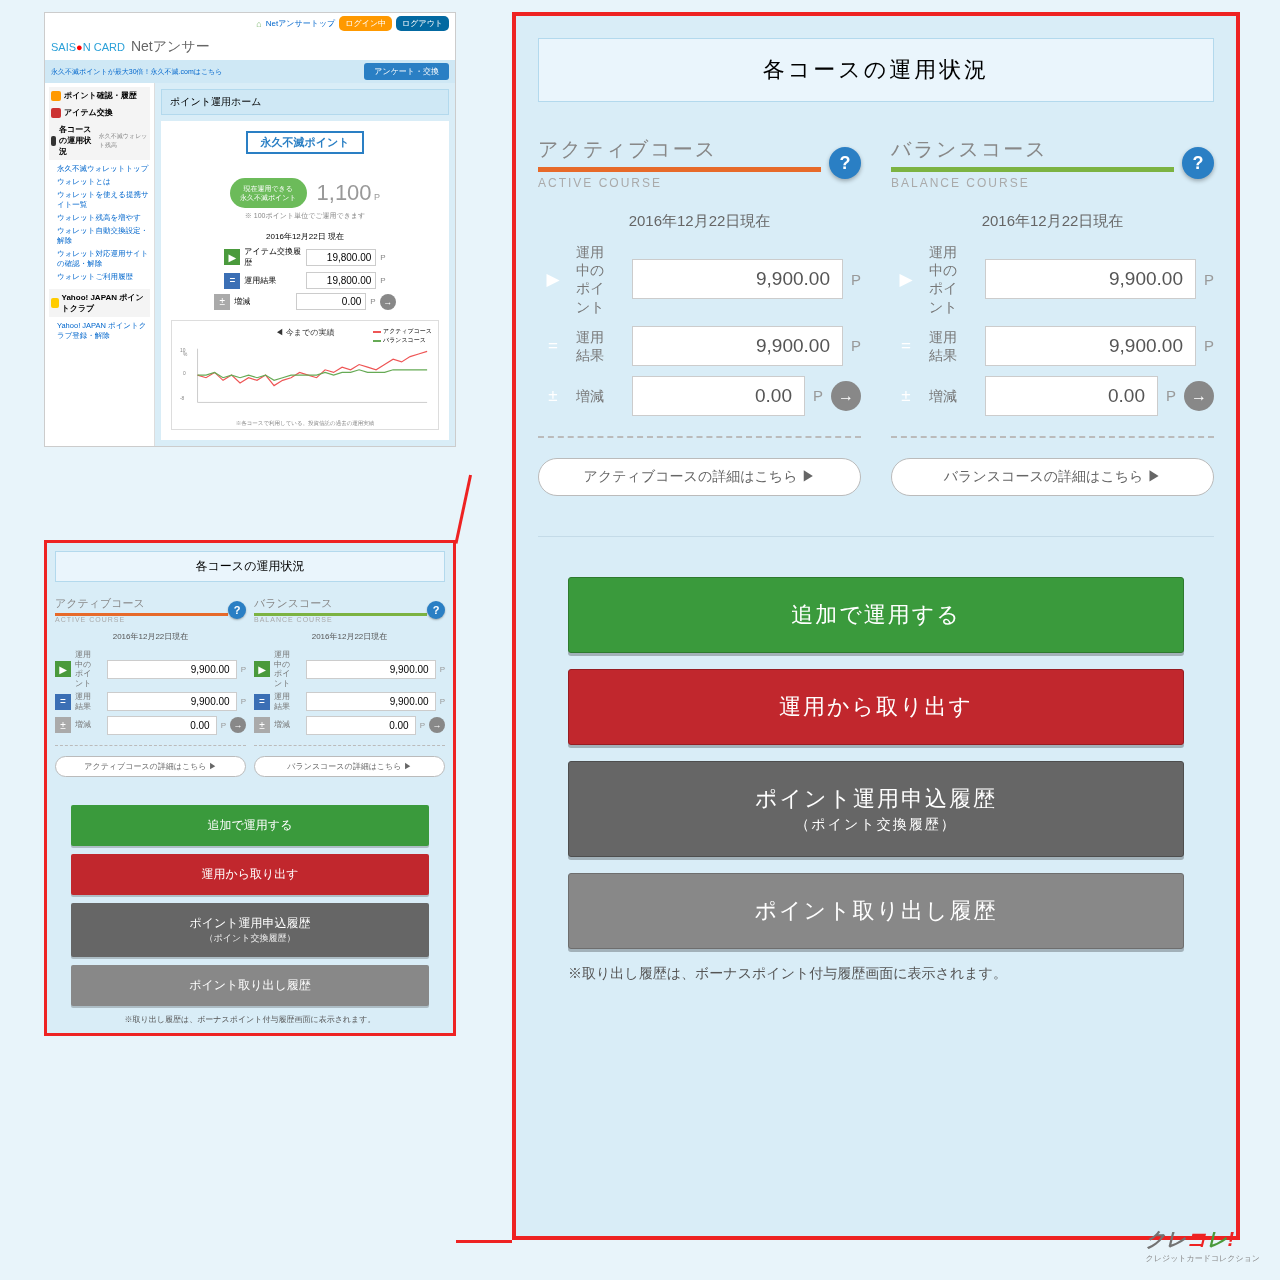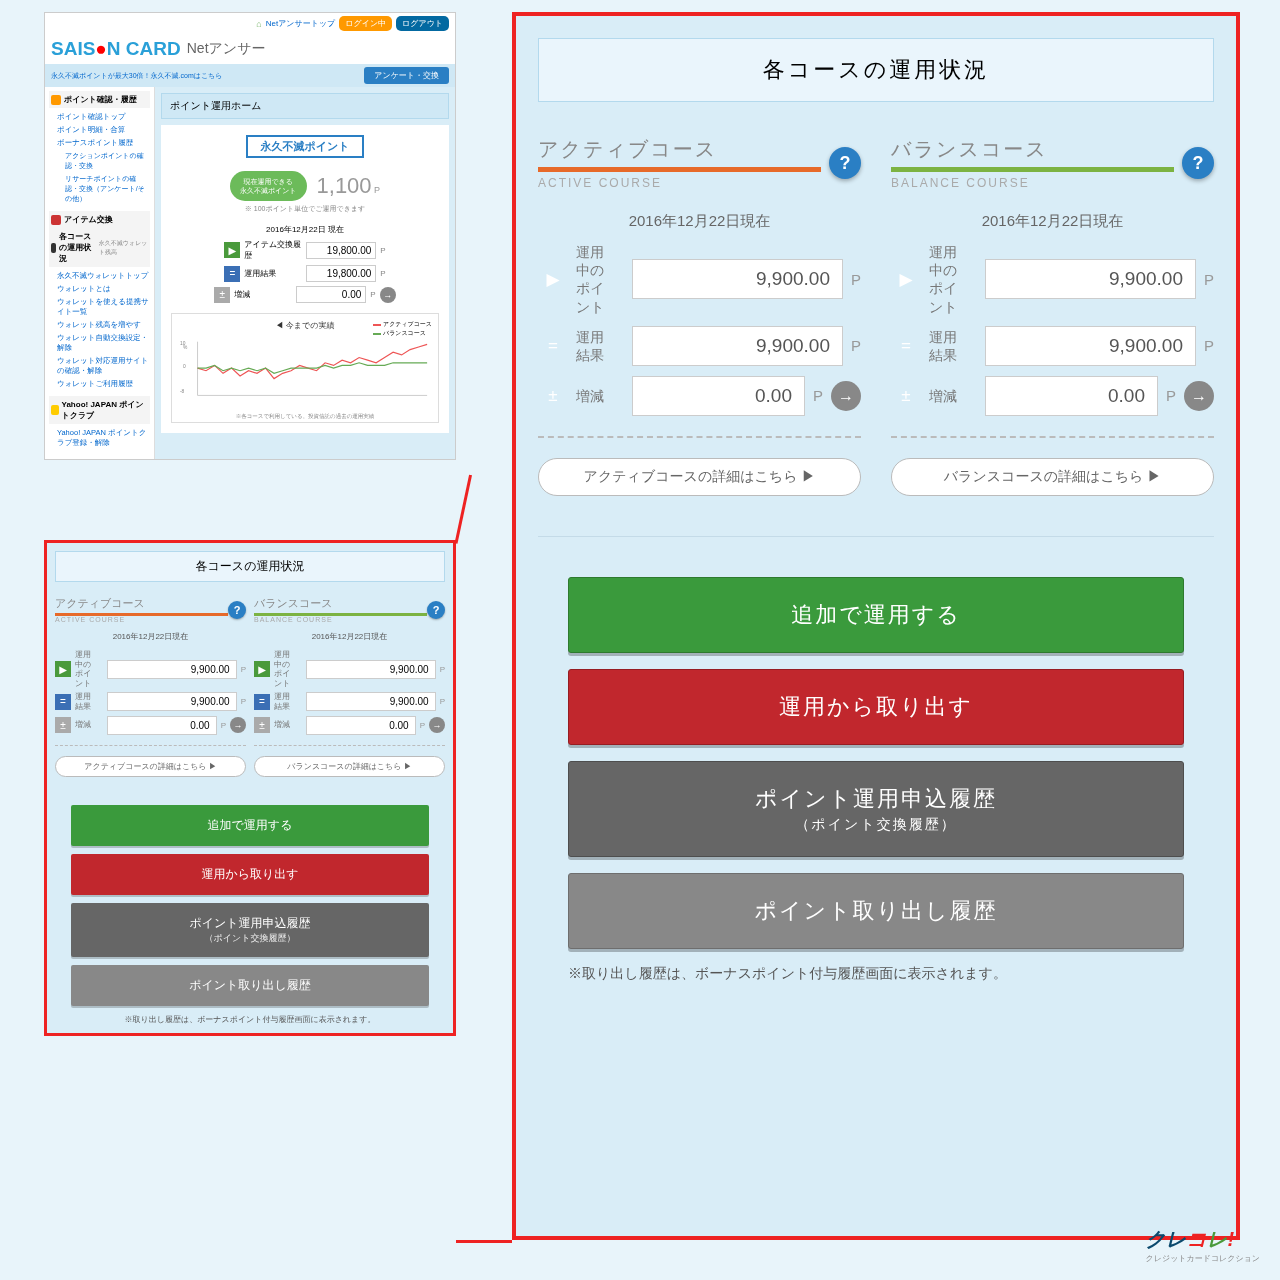--- a/index.html
+++ b/index.html
@@ -7,41 +7,41 @@
 a{color:#06c;cursor:pointer}
 
 
 .leftshot{position:absolute;left:44px;top:12px;width:412px;background:#fff;border:1px solid #ccc;font-size:9px}
 .topbar{display:flex;justify-content:flex-end;gap:4px;padding:3px 6px;align-items:center}
 .topbar a{color:#06c;font-size:8px}
 .pill{padding:2px 6px;border-radius:5px;color:#fff;font-size:8px}
 .pill.o{background:#f90}
 .pill.g{background:#0369a1}
 .logo-row{display:flex;align-items:center;padding:4px 6px;gap:6px}
-.logo{color:#2aa0d8;font-weight:bold;font-size:19px}
+.logo{color:#2aa0d8;font-weight:normal;font-size:11px}
 .logo .dot{color:#f00}
 .logo-sub{font-size:14px;color:#666}
 .subbar{background:#cfe8f5;display:flex;justify-content:space-between;align-items:center;padding:3px 6px}
 .blue-btn{background:#2a7fc4;color:#fff;padding:3px 10px;border-radius:3px;font-size:8px}
 .content-row{display:flex}
 .sidebar{width:110px;border-right:1px solid #ddd;padding:4px}
 .side-hd{font-size:8px;font-weight:bold;padding:3px 2px;background:#f4f4f4;display:flex;align-items:center;gap:3px}
 .side-ico{width:10px;height:10px;display:inline-block;border-radius:2px}
 .side-list{list-style:none;padding:2px 0 6px 8px}
 .side-list li{padding:1.5px 0;font-size:7.5px}
 .side-list li a{color:#06c}
 .side-list li.red a{color:#c00;font-weight:bold}
 .side-list li.sub{padding-left:8px;font-size:7px}
 
 .mainp{flex:1;background:#d9edf7;padding:6px}
 .b-title{background:#cfe8f5;padding:5px 8px;font-size:10px;border:1px solid #b3d9ed}
 .hero{background:#fff;margin-top:6px;padding:10px;text-align:center}
 .hero-bx{border:2px solid #2a7fc4;display:inline-block;padding:2px 12px;color:#2a7fc4;font-weight:bold;font-size:11px}
 .hero-big{color:#2a7fc4;font-weight:bold;font-size:22px;margin-top:4px;letter-spacing:2px}
-.pt-row{display:flex;align-items:center;justify-content:center;gap:10px;margin-top:13px}
+.pt-row{display:flex;align-items:center;justify-content:center;gap:10px;margin-top:24px}
 .pt-badge{background:#6cbb5a;color:#fff;border-radius:20px;padding:6px 10px;font-size:7px;text-align:center;line-height:1.3}
 .pt-num{font-size:22px;color:#999;font-weight:300}
 .pt-note{font-size:7px;color:#888;margin-top:3px}
 .date-line{font-size:8px;text-align:center;margin-top:10px}
 .stat-row{display:flex;align-items:center;justify-content:center;gap:4px;margin-top:4px}
 .sq{width:16px;height:16px;display:flex;align-items:center;justify-content:center;color:#fff;font-size:10px}
 .sq.gr{background:#4a9a3c}.sq.bl{background:#3b6fb5}.sq.gy{background:#aaa}
 .stat-lbl{font-size:8px;width:58px;text-align:left}
 .stat-val{width:70px;text-align:right;font-size:10px;border:1px solid #ccc;padding:2px 4px}
 .stat-p{font-size:8px;color:#888}
@@ -101,21 +101,21 @@
 .ebtn{display:block;width:100%;padding:22px;color:#fff;font-size:22px;margin-bottom:16px;border:none;border-radius:3px;box-shadow:0 3px 0 rgba(0,0,0,.25);cursor:pointer;letter-spacing:2px}
 .ebtn.grn{background:#3a9a3c;border:1px solid #2e7a2f}
 .ebtn.red{background:#c1272d;border:1px solid #961d22}
 .ebtn.dk{background:#666;border:1px solid #4e4e4e}
 .ebtn.lt{background:#888;border:1px solid #6e6e6e}
 .ebtn .sub{display:block;font-size:14px;margin-top:2px}
 .en-foot{font-size:14px;color:#555;margin-top:10px}
 
 
 .wm{position:absolute;right:20px;bottom:16px;font-size:20px;font-weight:bold;font-style:italic}
-.wm .w1{color:#0c4a6e}.wm .w2{color:#e22}.wm .w3{color:#4a9a3c}
+.wm .w1{color:#737373}.wm .w2{color:#e22}.wm .w3{color:#4a9a3c}
 .wm-sub{font-size:8px;color:#888;display:block;text-align:right;font-style:normal;font-weight:normal}
 
 
 .zoom-line{position:absolute;background:#e22;height:3px;transform-origin:left center}
 </style>
 </head>
 <body>
 
 <div class="leftshot">
   <div class="topbar">
@@ -131,27 +131,20 @@
   <div class="subbar">
     <a style="font-size:7px">永久不滅ポイントが最大30倍！永久不滅.comはこちら</a>
     <span class="blue-btn">アンケート・交換</span>
   </div>
   <div class="content-row">
     <div class="sidebar">
       <div class="side-hd">
           <span class="side-ico" style="background:#f90"></span>
           <span>ポイント確認・履歴</span>
         </div>
-      <ul class="side-list" id="sl1">
-          <li><a>ポイント確認トップ</a></li>
-          <li><a>ポイント明細・合算</a></li>
-          <li><a>ボーナスポイント履歴</a></li>
-          <li class="sub"><a>アクションポイントの確認・交換</a></li>
-          <li class="sub"><a>リサーチポイントの確認・交換（アンケート/その他）</a></li>
-        </ul>
       <div class="side-hd">
           <span class="side-ico" style="background:#c33"></span>
           <span>アイテム交換</span>
         </div>
       <div class="side-hd">
           <span class="side-ico" style="background:#333"></span>
           <span>各コースの運用状況</span>
           <div style="font-size:6px;color:#888;font-weight:normal;width:100%">永久不滅ウォレット残高</div>
         </div>
       <ul class="side-list" id="sl3">

